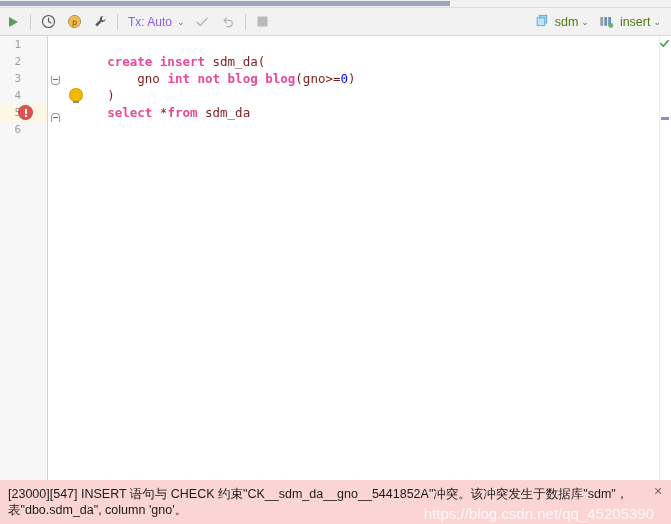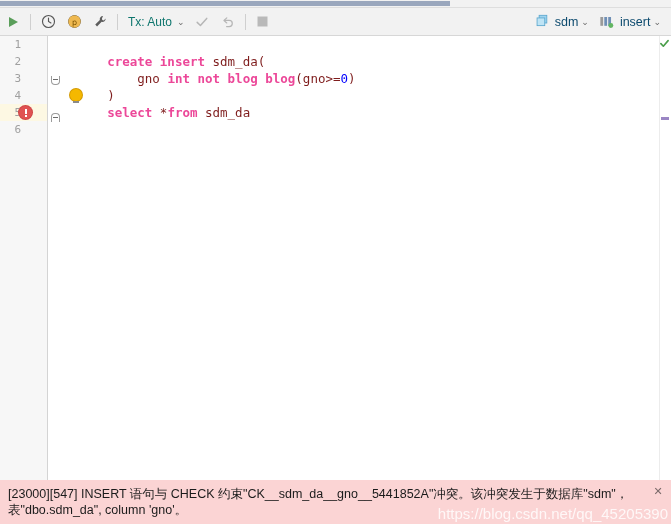--- a/index.html
+++ b/index.html
@@ -53,38 +53,38 @@
     align-items: center;
     justify-content: center;
   }
   .tb-sep {
     width: 1px; height: 16px;
     background: #cfcfcf;
     margin: 0 4px;
   }
   .tx-label {
     font-size: 12px;
-    color: #0f766e;
+    color: #8b5cf6;
     padding: 0 2px 0 6px;
     white-space: nowrap;
   }
   .chev {
     font-size: 9px;
     color: #6b6b6b;
     padding: 0 4px 0 3px;
   }
   .spacer { flex: 1 1 auto; }
   .tb-right {
     display: flex;
     align-items: center;
     padding-right: 6px;
   }
   .ds-label {
     font-size: 12.5px;
-    color: #0c4a6e;
+    color: #4d7c0f;
     padding-left: 5px;
     white-space: nowrap;
   }
 
   
   #editor {
     position: absolute;
     top: 36px; left: 0;
     width: 671px; height: 444px;
     background: #ffffff;
@@ -248,21 +248,21 @@
     top: 4px; right: 6px;
     width: 14px; height: 14px;
     font-size: 11px;
     line-height: 14px;
     text-align: center;
     color: #7a6a6a;
     font-family: "Liberation Sans", sans-serif;
   }
   #watermark {
     position: absolute;
-    right: 3px; bottom: 2px;
+    right: 17px; bottom: 2px;
     font-family: "Liberation Sans", sans-serif;
     font-size: 15px;
     color: rgba(255,255,255,0.82);
     white-space: nowrap;
     pointer-events: none;
   }
 </style>
 </head>
 <body>
 

